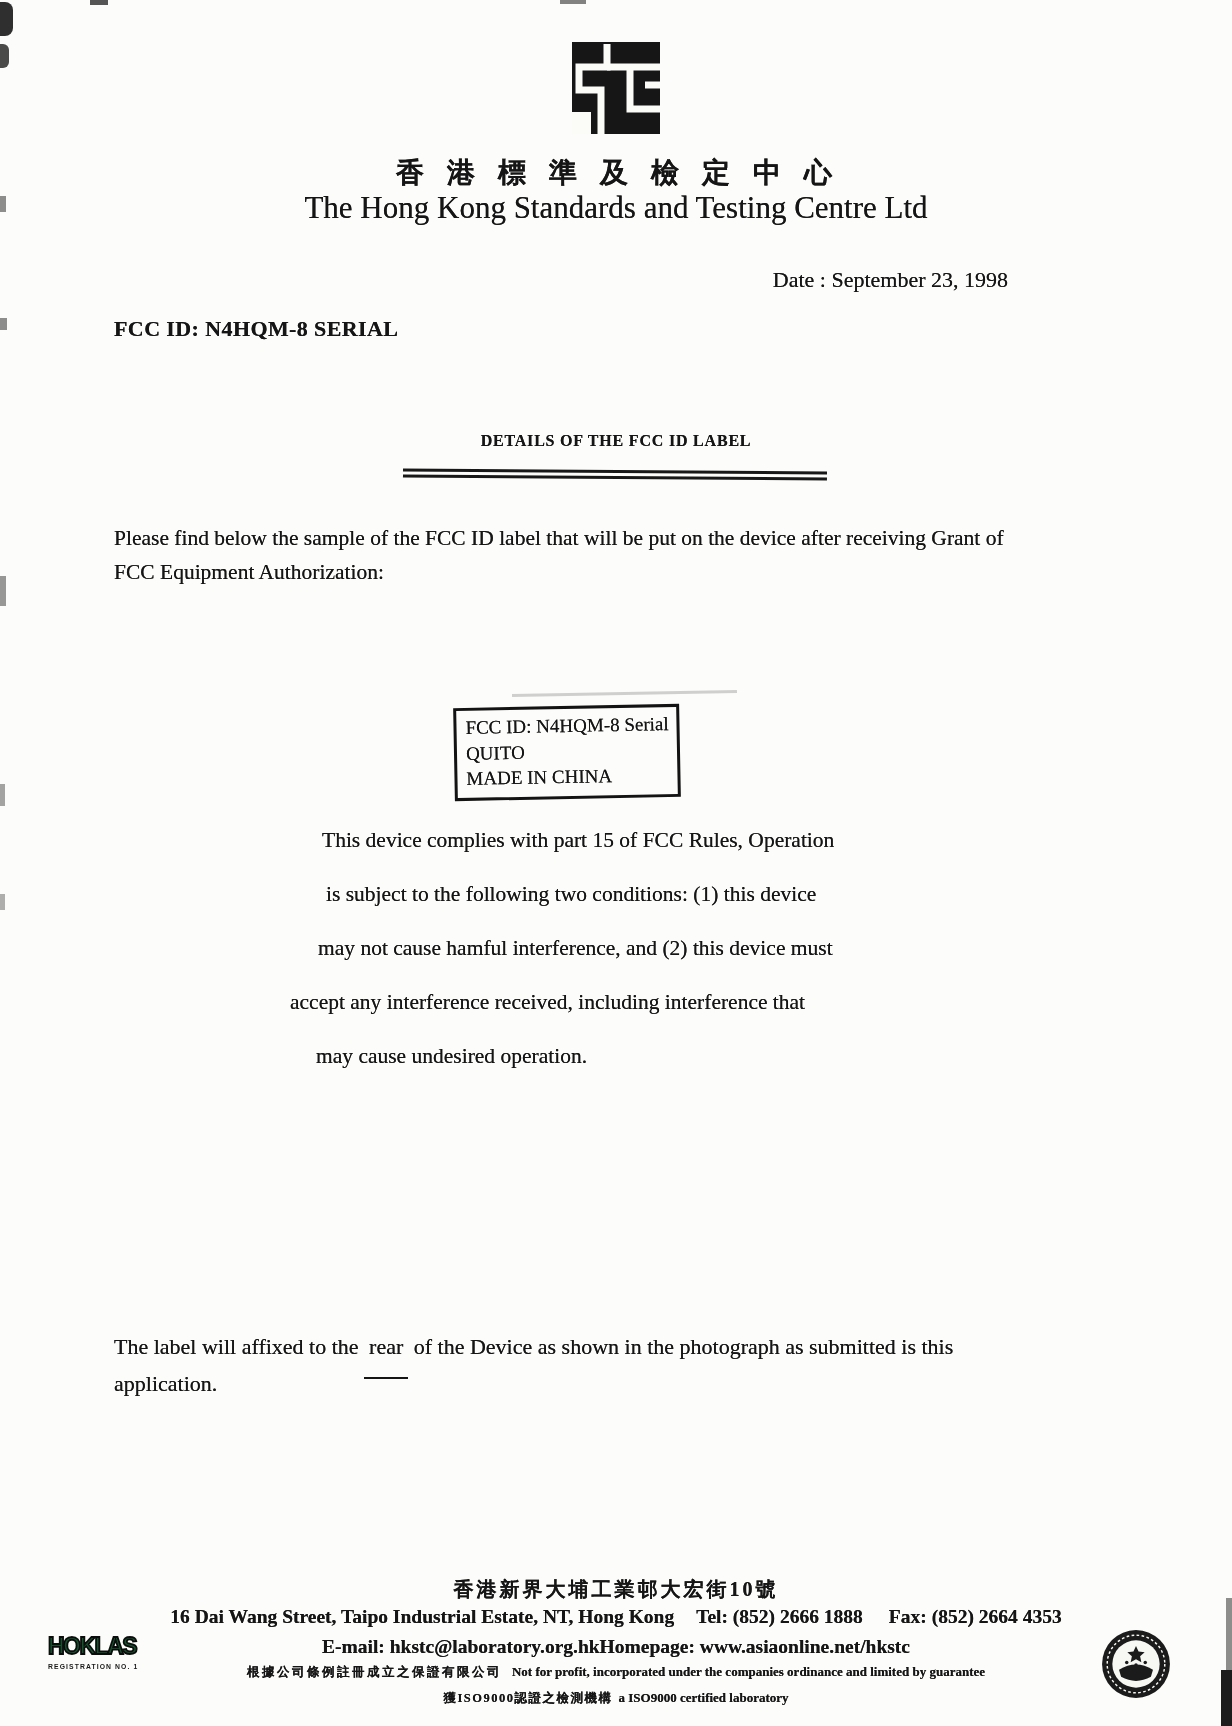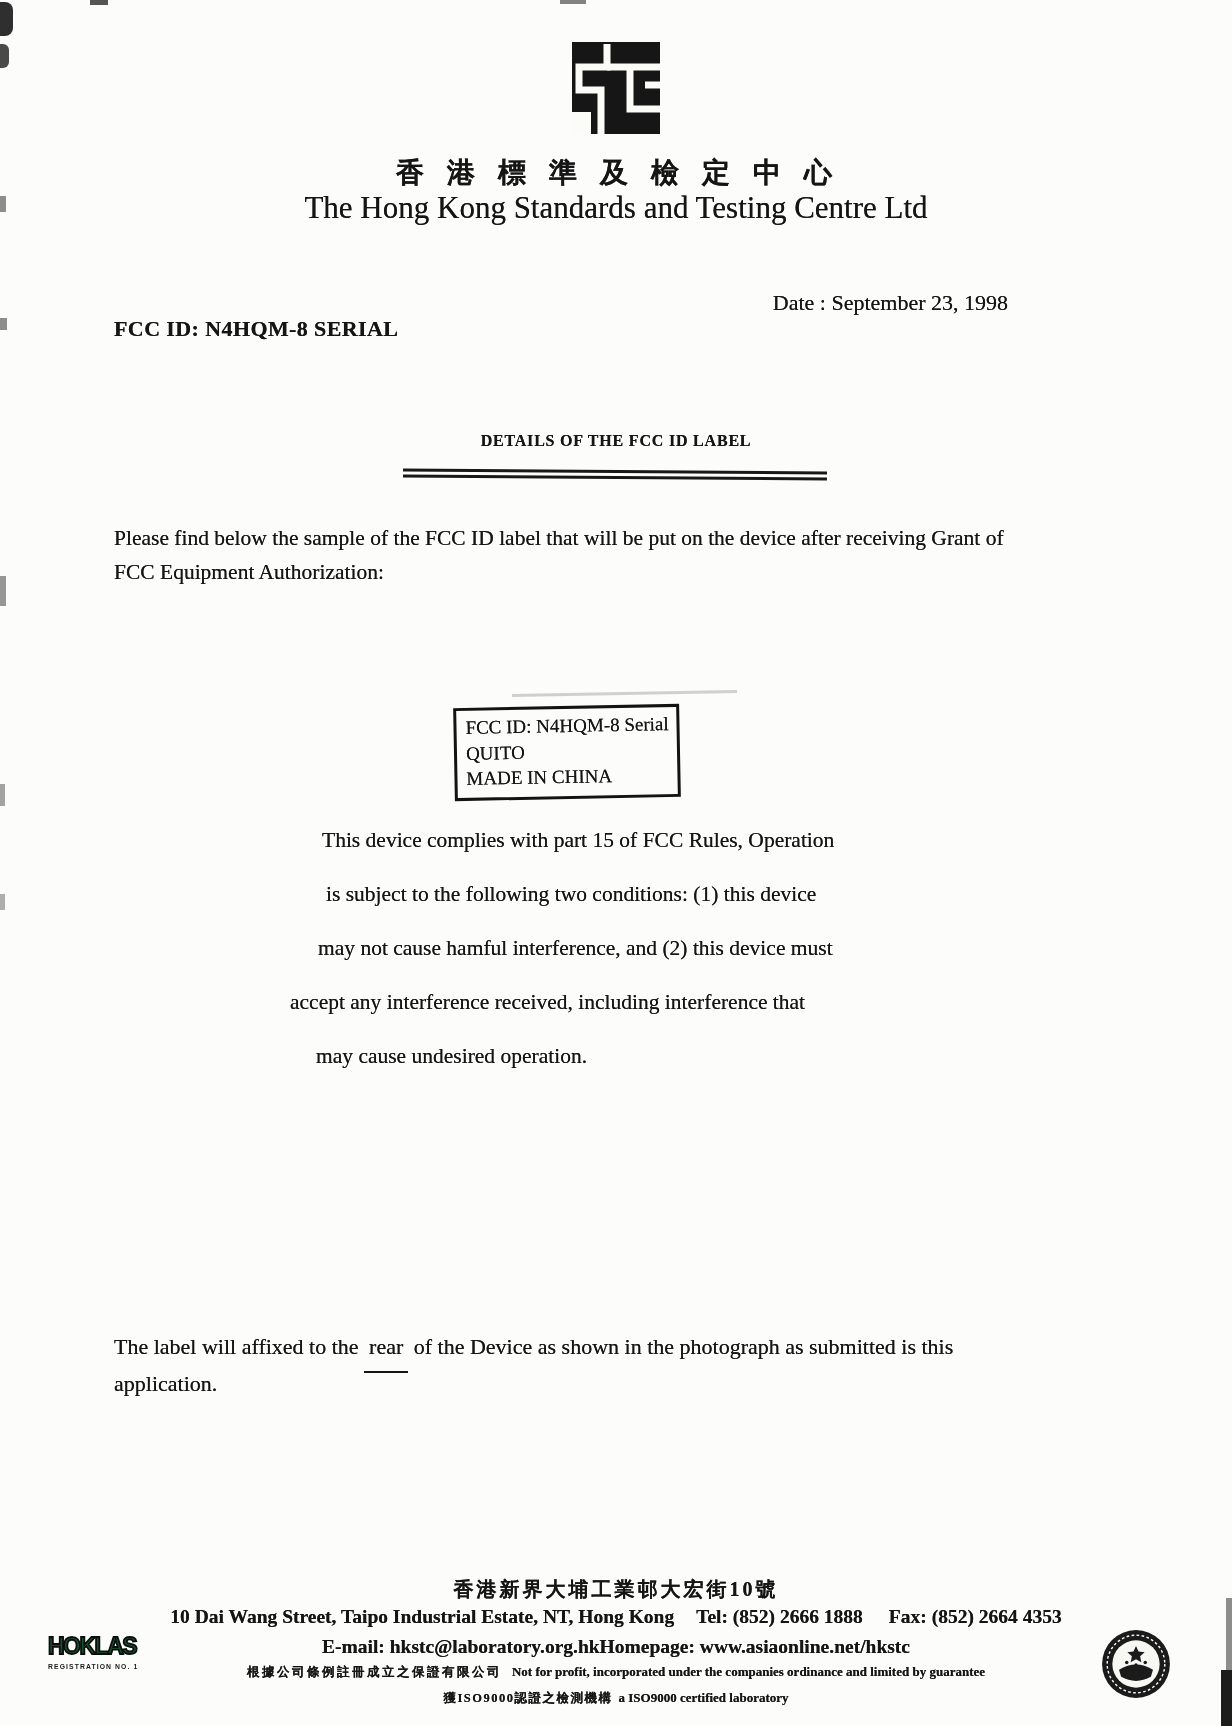--- a/index.html
+++ b/index.html
@@ -12,21 +12,21 @@
   .abs{position:absolute}
   .centered{left:0;width:1232px;text-align:center}
 
   
   .logo{left:50%;top:40px;margin-left:-47px;width:94px;height:97px}
 
   
   .zh-title{top:154px;font-size:28px;font-weight:700;letter-spacing:4px;word-spacing:8px}
   .en-title{top:190px;font-size:31px;font-weight:400}
 
-  .date-line{top:290px;left:0;width:1008px;text-align:right;font-size:22px}
+  .date-line{top:267px;left:0;width:1008px;text-align:right;font-size:22px}
   .fcc-id-line{top:316px;left:114px;font-size:22px;font-weight:700;letter-spacing:.4px}
 
   .heading{top:432px;font-size:16px;font-weight:700;letter-spacing:.8px}
   .heading-rule{
     top:470px;left:50%;width:424px;margin-left:-213px;height:9px;
     border-top:3px solid #181818;border-bottom:3px solid #181818;transform:rotate(.4deg)
   }
 
   .intro{top:521px;left:114px;width:892px;font-size:21.5px;line-height:34px}
 
@@ -39,21 +39,21 @@
 
   .compliance{top:828px;left:290px;width:590px;font-size:21.5px}
   .c-line{height:54px;white-space:nowrap}
   .c-line:nth-child(1){padding-left:32px}
   .c-line:nth-child(2){padding-left:36px}
   .c-line:nth-child(3){padding-left:28px}
   .c-line:nth-child(4){padding-left:0}
   .c-line:nth-child(5){padding-left:26px}
 
   .closing{top:1328px;left:114px;width:930px;font-size:22px;line-height:37px}
-  .u-word{border-bottom:2px solid #151515;padding:0 5px 12px}
+  .u-word{border-bottom:2px solid #151515;padding:0 5px 18px}
 
   
   .f-zh{top:1576px;font-size:20px;font-weight:700;letter-spacing:3px}
   .f-addr{top:1606px;font-size:19.5px;font-weight:700}
   .f-addr .gap1{margin-left:22px}
   .f-addr .gap2{margin-left:26px}
   .f-contact{top:1636px;font-size:19.5px;font-weight:700}
   .f-contact .gap1{}
   .f-small1{top:1664px;font-size:13px;font-weight:700}
   .f-small1 .zh{letter-spacing:2.5px;font-size:12.5px;margin-right:10px}
@@ -130,21 +130,21 @@
 
   <div class="abs closing">
     <span>The label will affixed to the</span>
     <span class="u-word">rear</span>
     <span>of the Device as shown in the photograph as submitted is this application.</span>
   </div>
 
   <div class="abs centered f-zh">香港新界大埔工業邨大宏街10號</div>
 
   <div class="abs centered f-addr">
-    <span>10 Dai Wang Street, Taipo Industrial Estate, NT, Hong Kong</span><span class="gap1">Tel: (852) 2666 1888</span><span class="gap2">Fax: (852) 2664 4353</span>
+    <span>16 Dai Wang Street, Taipo Industrial Estate, NT, Hong Kong</span><span class="gap1">Tel: (852) 2666 1888</span><span class="gap2">Fax: (852) 2664 4353</span>
   </div>
 
   <div class="abs centered f-contact">
     <span>E-mail: hkstc@laboratory.org.hk</span><span class="gap1">Homepage: www.asiaonline.net/hkstc</span>
   </div>
 
   <div class="abs centered f-small1">
     <span class="zh">根據公司條例註冊成立之保證有限公司</span><span>Not for profit, incorporated under the companies ordinance and limited by guarantee</span>
   </div>
 

